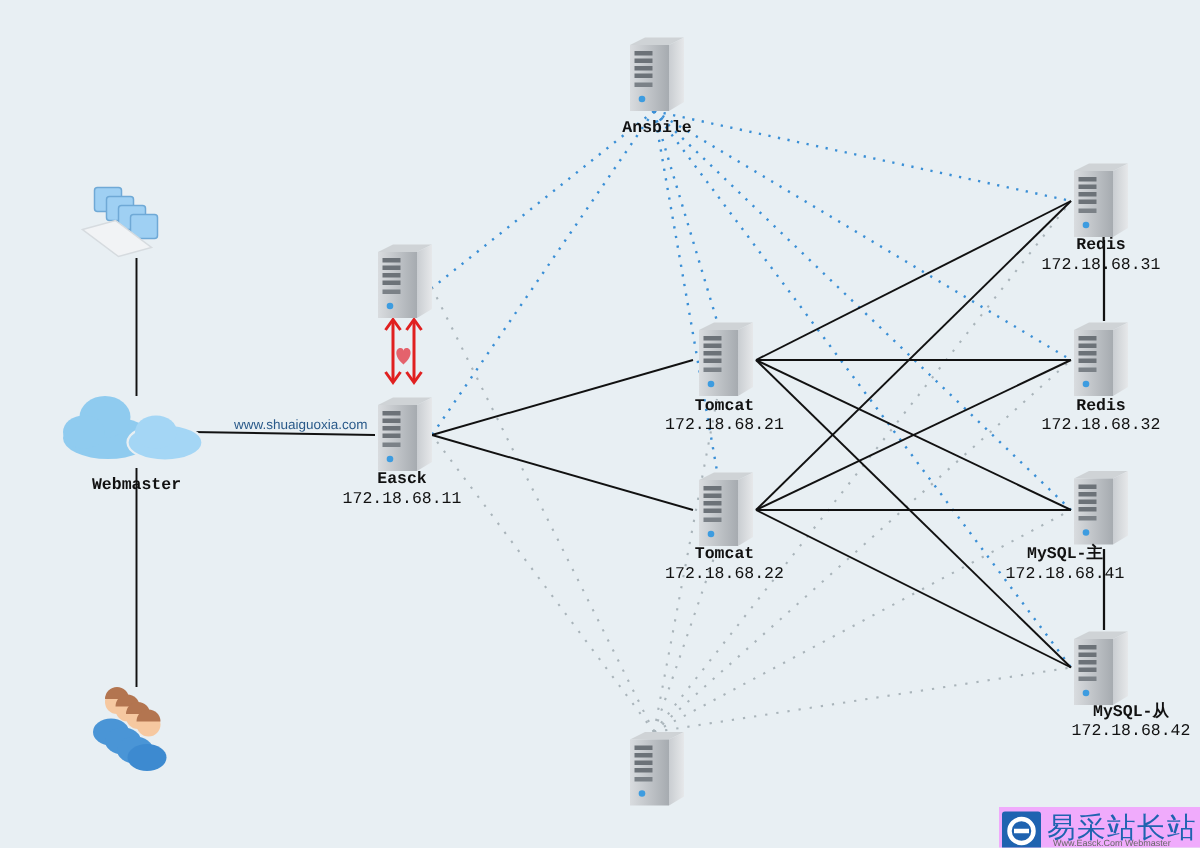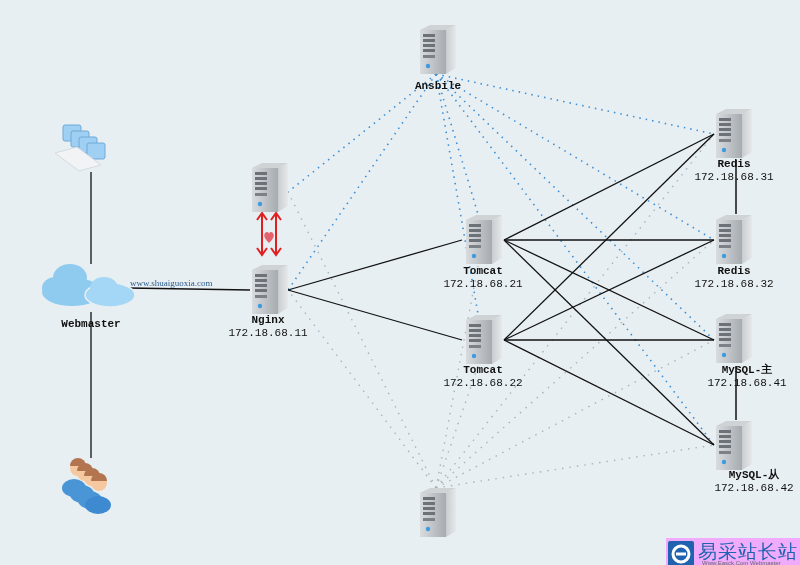--- a/index.html
+++ b/index.html
@@ -1,20 +1,20 @@
 <!DOCTYPE html>
 <html><head>
   <meta charset="utf-8">
   <style>
     html, body { margin:0; padding:0; }
     body { width:800px; height:565px; background:#e8eff3; position:relative; overflow:hidden; font-family:"DejaVu Serif", serif; }
     #canvas { position:absolute; left:0; top:0; width:800px; height:565px; }
     .label { position:absolute; font-family:"Liberation Mono", "DejaVu Sans Mono", monospace; font-size:11px; color:#111; text-align:center; line-height:13px; white-space:nowrap; transform:translateX(-50%); }
     .label .name { font-weight:bold; }
-    .url-label { position:absolute; left:130px; top:278px; font-family:Liberation Serif, serif; font-size:9px; color:#2a5a8a; }
+    .url-label { position:absolute; left:156px; top:278px; font-family:Liberation Sans, sans-serif; font-size:9px; color:#2a5a8a; }
     .logo { position:absolute; left:666px; top:538px; width:134px; height:33px; background:#f0abfc; }
     .logo-mark { position:absolute; left:2px; top:3px; width:26px; height:26px; background:#1f63b0; border-radius:2px; }
     .logo-text { position:absolute; left:32px; top:1px; font-family:"DejaVu Sans", sans-serif; font-size:19px; color:#1f63b0; letter-spacing:1px; }
     .logo-sub { position:absolute; left:36px; top:22px; font-family:"Liberation Sans", sans-serif; font-size:6px; color:#666; }
   </style>
 </head>
 <body>
 
 <svg id="canvas" viewBox="0 0 800 565" xmlns="http://www.w3.org/2000/svg">
   <defs>
@@ -133,21 +133,21 @@
   <use href="#server" x="710" y="420" width="44" height="52"></use>
   <use href="#server" x="414" y="487" width="44" height="52"></use>
 </svg>
 
 <span class="url-label">www.shuaiguoxia.com</span>
 
 <div class="label" style="left:91px;top:318px;">
   <div class="name">Webmaster</div>
 </div>
 <div class="label" style="left:268px;top:314px;">
-  <div class="name">Nginx</div>
+  <div class="name">Easck</div>
   <div>172.18.68.11</div>
 </div>
 <div class="label" style="left:438px;top:80px;">
   <div class="name">Ansbile</div>
 </div>
 <div class="label" style="left:483px;top:265px;">
   <div class="name">Tomcat</div>
   <div>172.18.68.21</div>
 </div>
 <div class="label" style="left:483px;top:364px;">
@@ -155,21 +155,21 @@
   <div>172.18.68.22</div>
 </div>
 <div class="label" style="left:734px;top:158px;">
   <div class="name">Redis</div>
   <div>172.18.68.31</div>
 </div>
 <div class="label" style="left:734px;top:265px;">
   <div class="name">Redis</div>
   <div>172.18.68.32</div>
 </div>
-<div class="label" style="left:747px;top:364px;">
+<div class="label" style="left:710px;top:364px;">
   <div class="name">MySQL-主</div>
   <div>172.18.68.41</div>
 </div>
 <div class="label" style="left:734px;top:469px;margin-left:20px;">
   <div class="name">MySQL-从</div>
   <div>172.18.68.42</div>
 </div>
 <div class="label" style="left:438px;top:569px;">
   <div class="name">Zabbix</div>
 </div>

